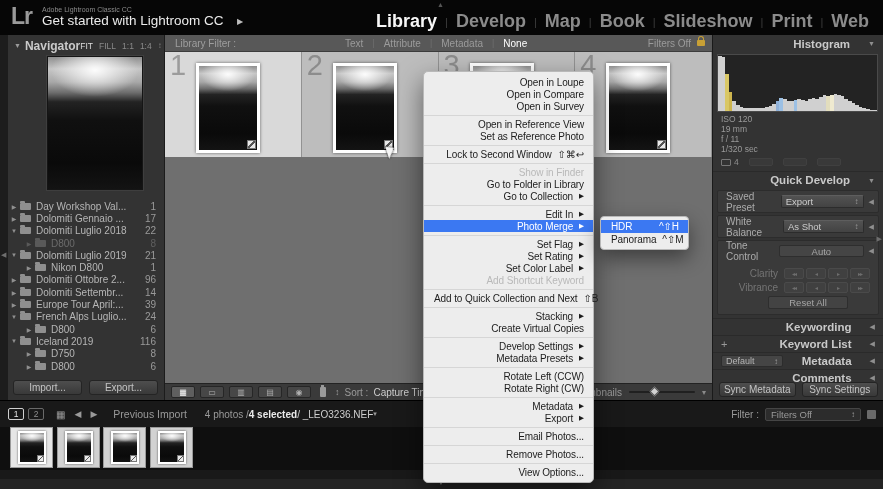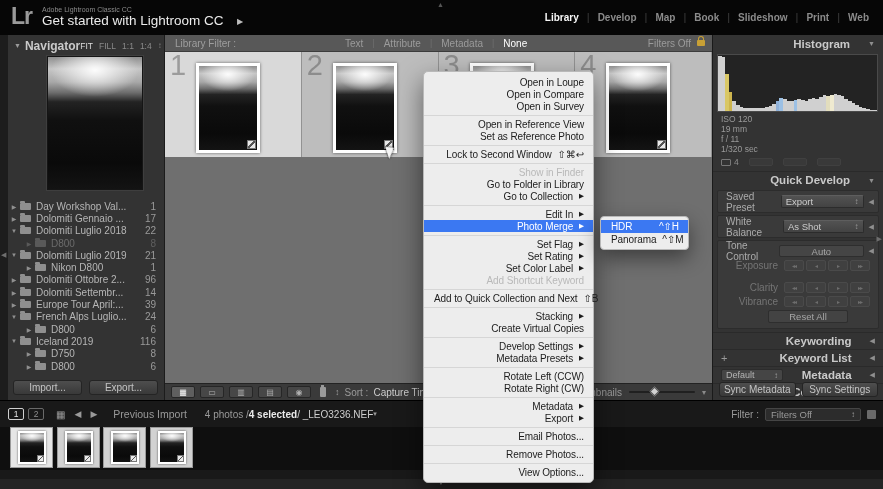--- a/index.html
+++ b/index.html
@@ -8,21 +8,21 @@
   #app { position:relative; width:883px; height:489px; background:#111; overflow:hidden; }
 
   
   .topbar { position:absolute; left:0; top:0; width:883px; height:35px; background:#060606; }
   .lr-logo { position:absolute; left:11px; top:3px; font-size:23px; font-weight:bold; color:#9a9a9a; letter-spacing:-1px; }
   .plate-small { position:absolute; left:42px; top:6px; font-size:7px; color:#8d8d8d; }
   .plate-large { position:absolute; left:42px; top:13px; font-size:13.5px; color:#ececec; }
   .plate-arrow { position:absolute; left:237px; top:17px; font-size:8px; color:#bdbdbd; }
   .top-collapse { position:absolute; left:437px; top:1px; font-size:7px; color:#555; }
   .module-picker { position:absolute; right:6px; top:11px; display:flex; align-items:center; }
-  .module { padding:0 8px; font-size:10px; font-weight:bold; color:#8b8b8b; cursor:default; }
+  .module { padding:0 8px; font-size:18px; font-weight:bold; color:#8b8b8b; cursor:default; }
   .module.active { color:#f7f7f7; }
   .mod-sep { color:#3e3e3e; font-size:11px; }
 
   
   .leftpanel { position:absolute; left:0; top:35px; width:165px; height:365px; background:#333; border-right:1px solid #1c1c1c; }
   .edge-left { position:absolute; left:0; top:35px; width:8px; height:365px; background:#1d1d1d; }
   .edge-left-arrow { position:absolute; left:1px; top:216px; font-size:7px; color:#6e6e6e; }
   .nav-header { position:absolute; left:8px; top:3px; width:155px; height:15px; display:flex; align-items:center; }
   .nav-tri { font-size:7px; color:#9a9a9a; margin:0 4px 0 6px; }
   .nav-title { font-size:12px; font-weight:bold; color:#cacaca; }
@@ -443,27 +443,20 @@
         <span class="qd-disc">◀</span>
       </div>
     </div>
     <div class="qd-box">
       <div class="qd-row" style="height:14px;">
         <span class="qd-label">Tone Control</span>
         <span class="qd-auto">Auto</span>
         <span class="qd-disc">◀</span>
       </div>
       <div>
-          <div class="qd-sub">
-            <span class="qd-sublabel">Exposure</span>
-            <span class="stepbtn">◂◂</span>
-            <span class="stepbtn">◂</span>
-            <span class="stepbtn">▸</span>
-            <span class="stepbtn">▸▸</span>
-          </div>
           <div class="qd-gap"></div>
           <div class="qd-sub">
             <span class="qd-sublabel">Clarity</span>
             <span class="stepbtn">◂◂</span>
             <span class="stepbtn">◂</span>
             <span class="stepbtn">▸</span>
             <span class="stepbtn">▸▸</span>
           </div>
           <div class="qd-sub">
             <span class="qd-sublabel">Vibrance</span>

